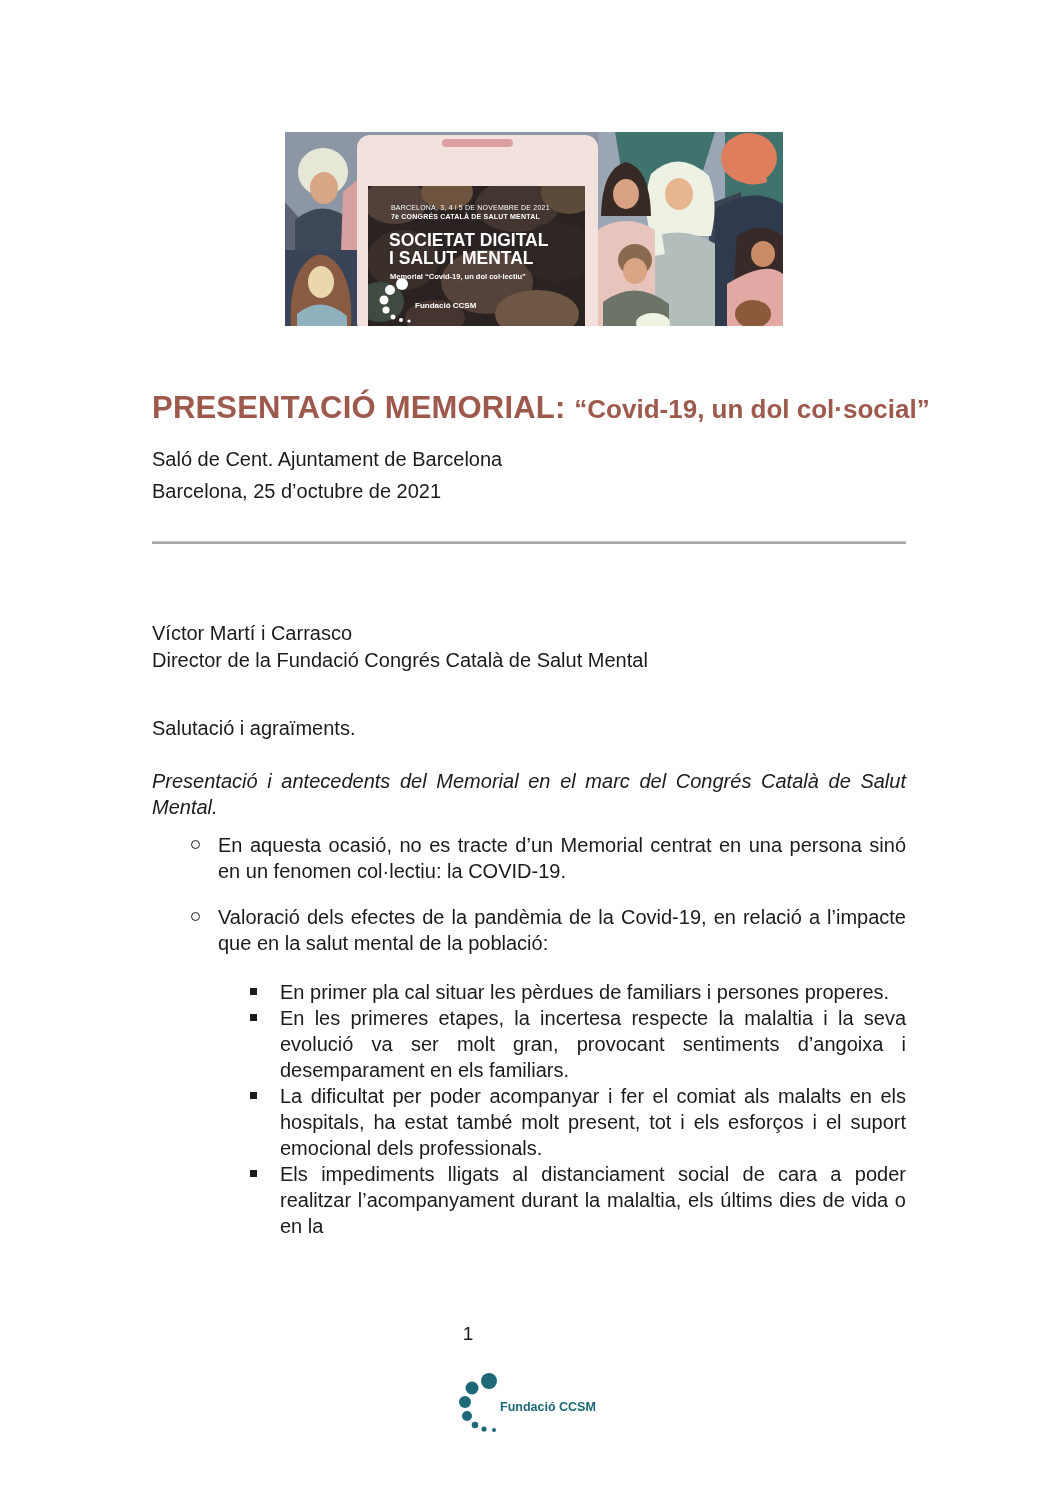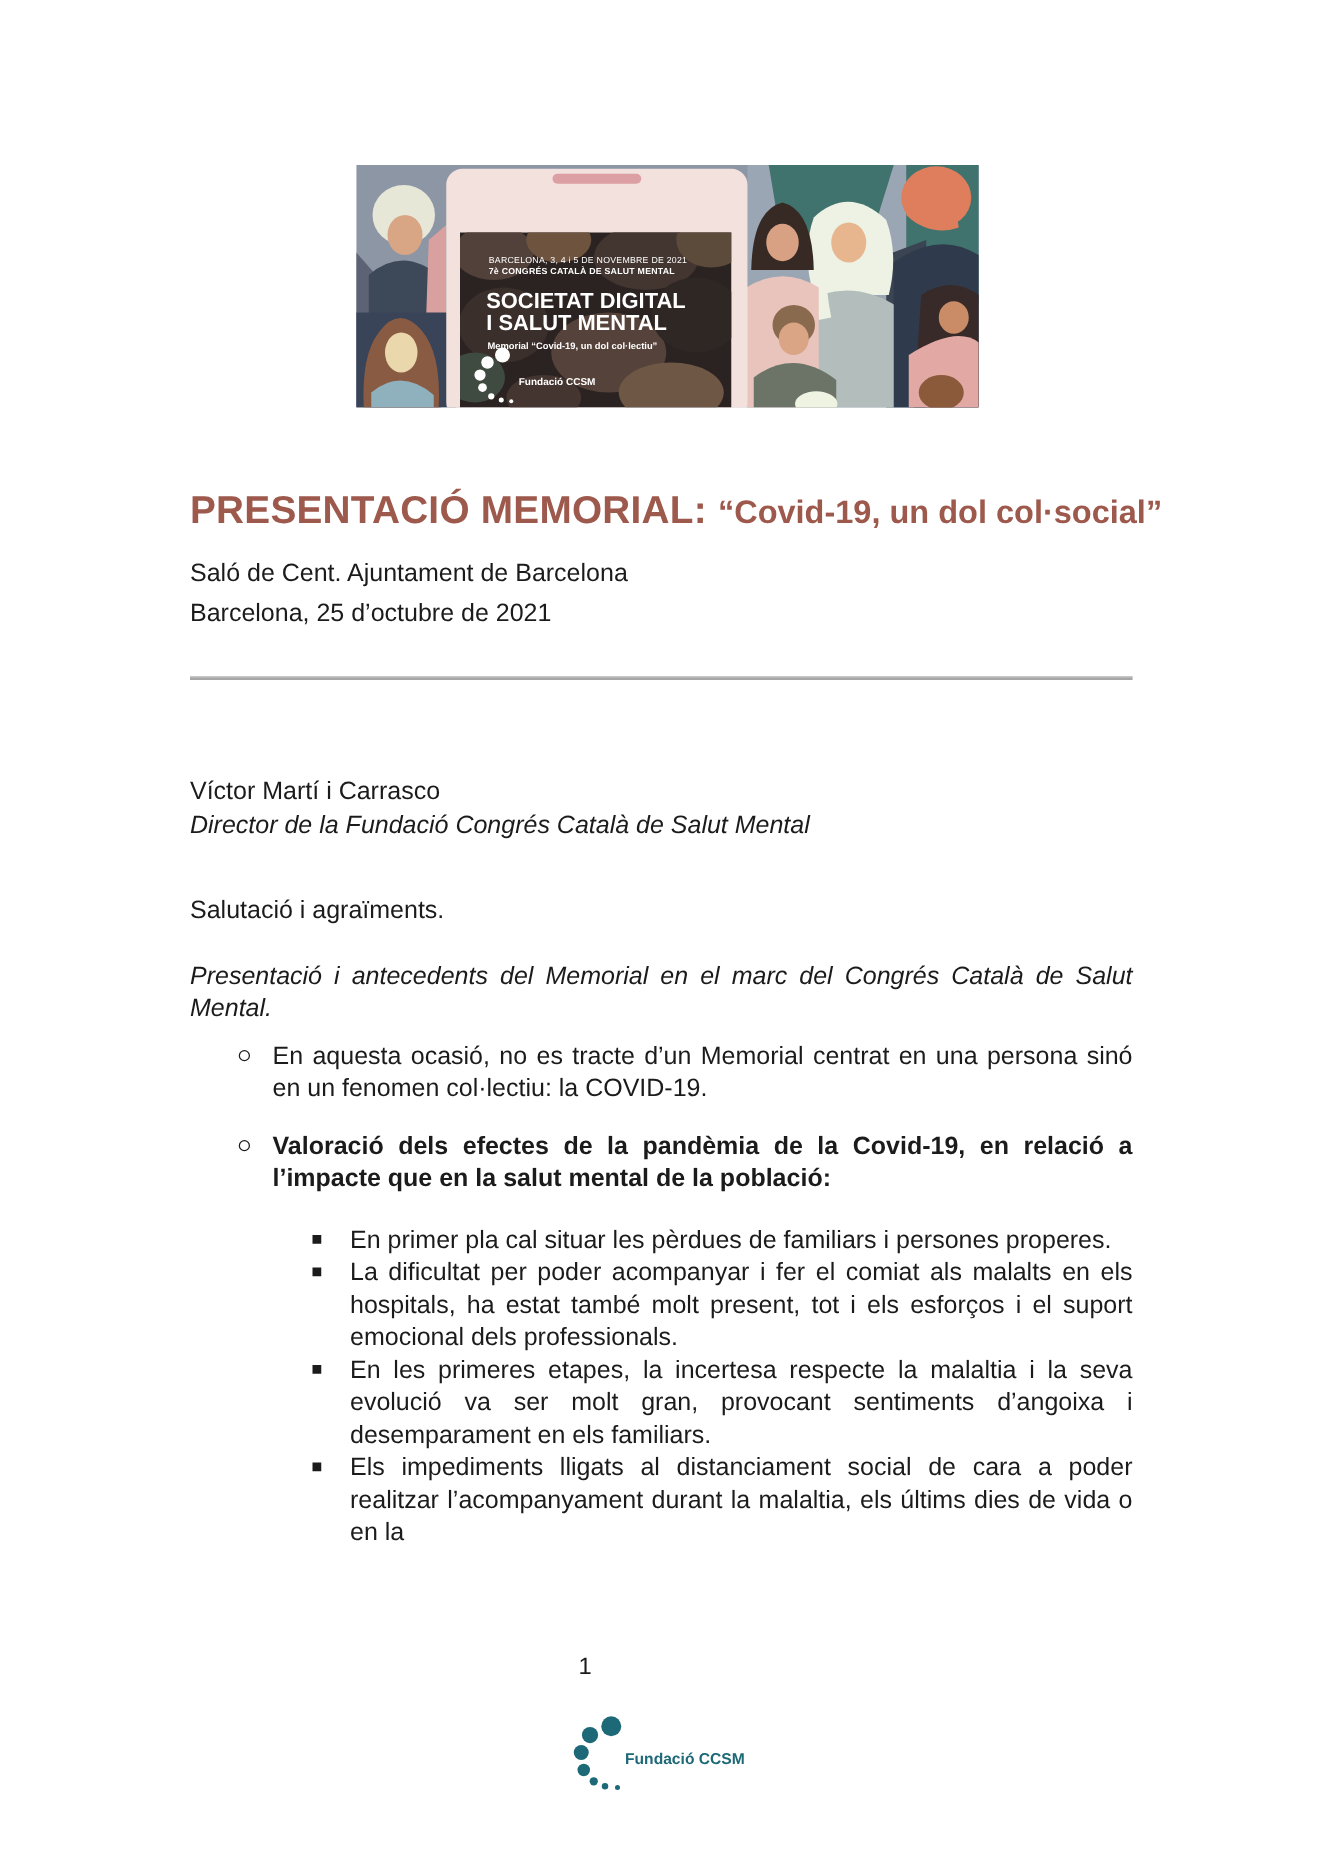--- a/index.html
+++ b/index.html
@@ -17,31 +17,31 @@
   .doc-title .t-main  { font-size:31px; font-weight:bold; color:#9e594d; letter-spacing:0.2px; }
   .doc-title .t-quote { font-size:26px; font-weight:bold; color:#9e594d; }
 
   .meta-venue { position:absolute; left:152px; top:448px; font-size:20px; }
   .meta-date  { position:absolute; left:152px; top:480px; font-size:20px; }
 
   .rule { position:absolute; left:152px; top:541px; width:754px; height:3px;
           background:#a6a6a6; border-top:1px solid #c9c9c9; box-sizing:border-box; }
 
   .author { position:absolute; left:152px; top:620px; font-size:20px; line-height:27px; }
-  .author .role { font-style:italic; }
+  .author .role { }
 
   
   .content { position:absolute; left:152px; top:715px; width:754px;
              font-size:20px; line-height:26px; }
   .p-salutation { margin:0; }
   .p-presentation { margin:27px 0 0 0; text-align:justify;font-style:italic; }
 
   .o-list { margin-top:12px; }
   .o-item { position:relative; padding-left:66px; text-align:justify; }
-  .o-item + .o-item { margin-top:20px;font-weight:bold; }
+  .o-item + .o-item { margin-top:20px; }
   .o-marker { position:absolute; left:39px; top:8px; width:9px; height:9px;
               border:1.7px solid #1b1b1b; border-radius:50%; box-sizing:border-box; }
 
   .sq-list { margin-top:23px; }
   .sq-item { position:relative; padding-left:128px; text-align:justify; }
   .sq-marker { position:absolute; left:98px; top:9px; width:7px; height:7px; background:#1b1b1b; }
 
   .page-number { position:absolute; left:0; top:1323px; width:100%;
                  text-align:center; font-size:19px; }
 
@@ -177,25 +177,25 @@
       </div>
     </div>
 
     <div class="sq-list">
       <div class="sq-item">
         <span class="sq-marker"></span>
         <span>En primer pla cal situar les pèrdues de familiars i persones properes.</span>
       </div>
       <div class="sq-item">
         <span class="sq-marker"></span>
+        <span>En les primeres etapes, la incertesa respecte la malaltia i la seva evolució va ser molt gran, provocant sentiments d’angoixa i desemparament en els familiars.</span>
+      </div>
+      <div class="sq-item">
+        <span class="sq-marker"></span>
         <span>La dificultat per poder acompanyar i fer el comiat als malalts en els hospitals, ha estat també molt present, tot i els esforços i el suport emocional dels professionals.</span>
-      </div>
-      <div class="sq-item">
-        <span class="sq-marker"></span>
-        <span>En les primeres etapes, la incertesa respecte la malaltia i la seva evolució va ser molt gran, provocant sentiments d’angoixa i desemparament en els familiars.</span>
       </div>
       <div class="sq-item">
         <span class="sq-marker"></span>
         <span>Els impediments lligats al distanciament social de cara a poder realitzar l’acompanyament durant la malaltia, els últims dies de vida o en la</span>
       </div>
     </div>
   </div>
 
   <div class="page-number">1</div>
 

